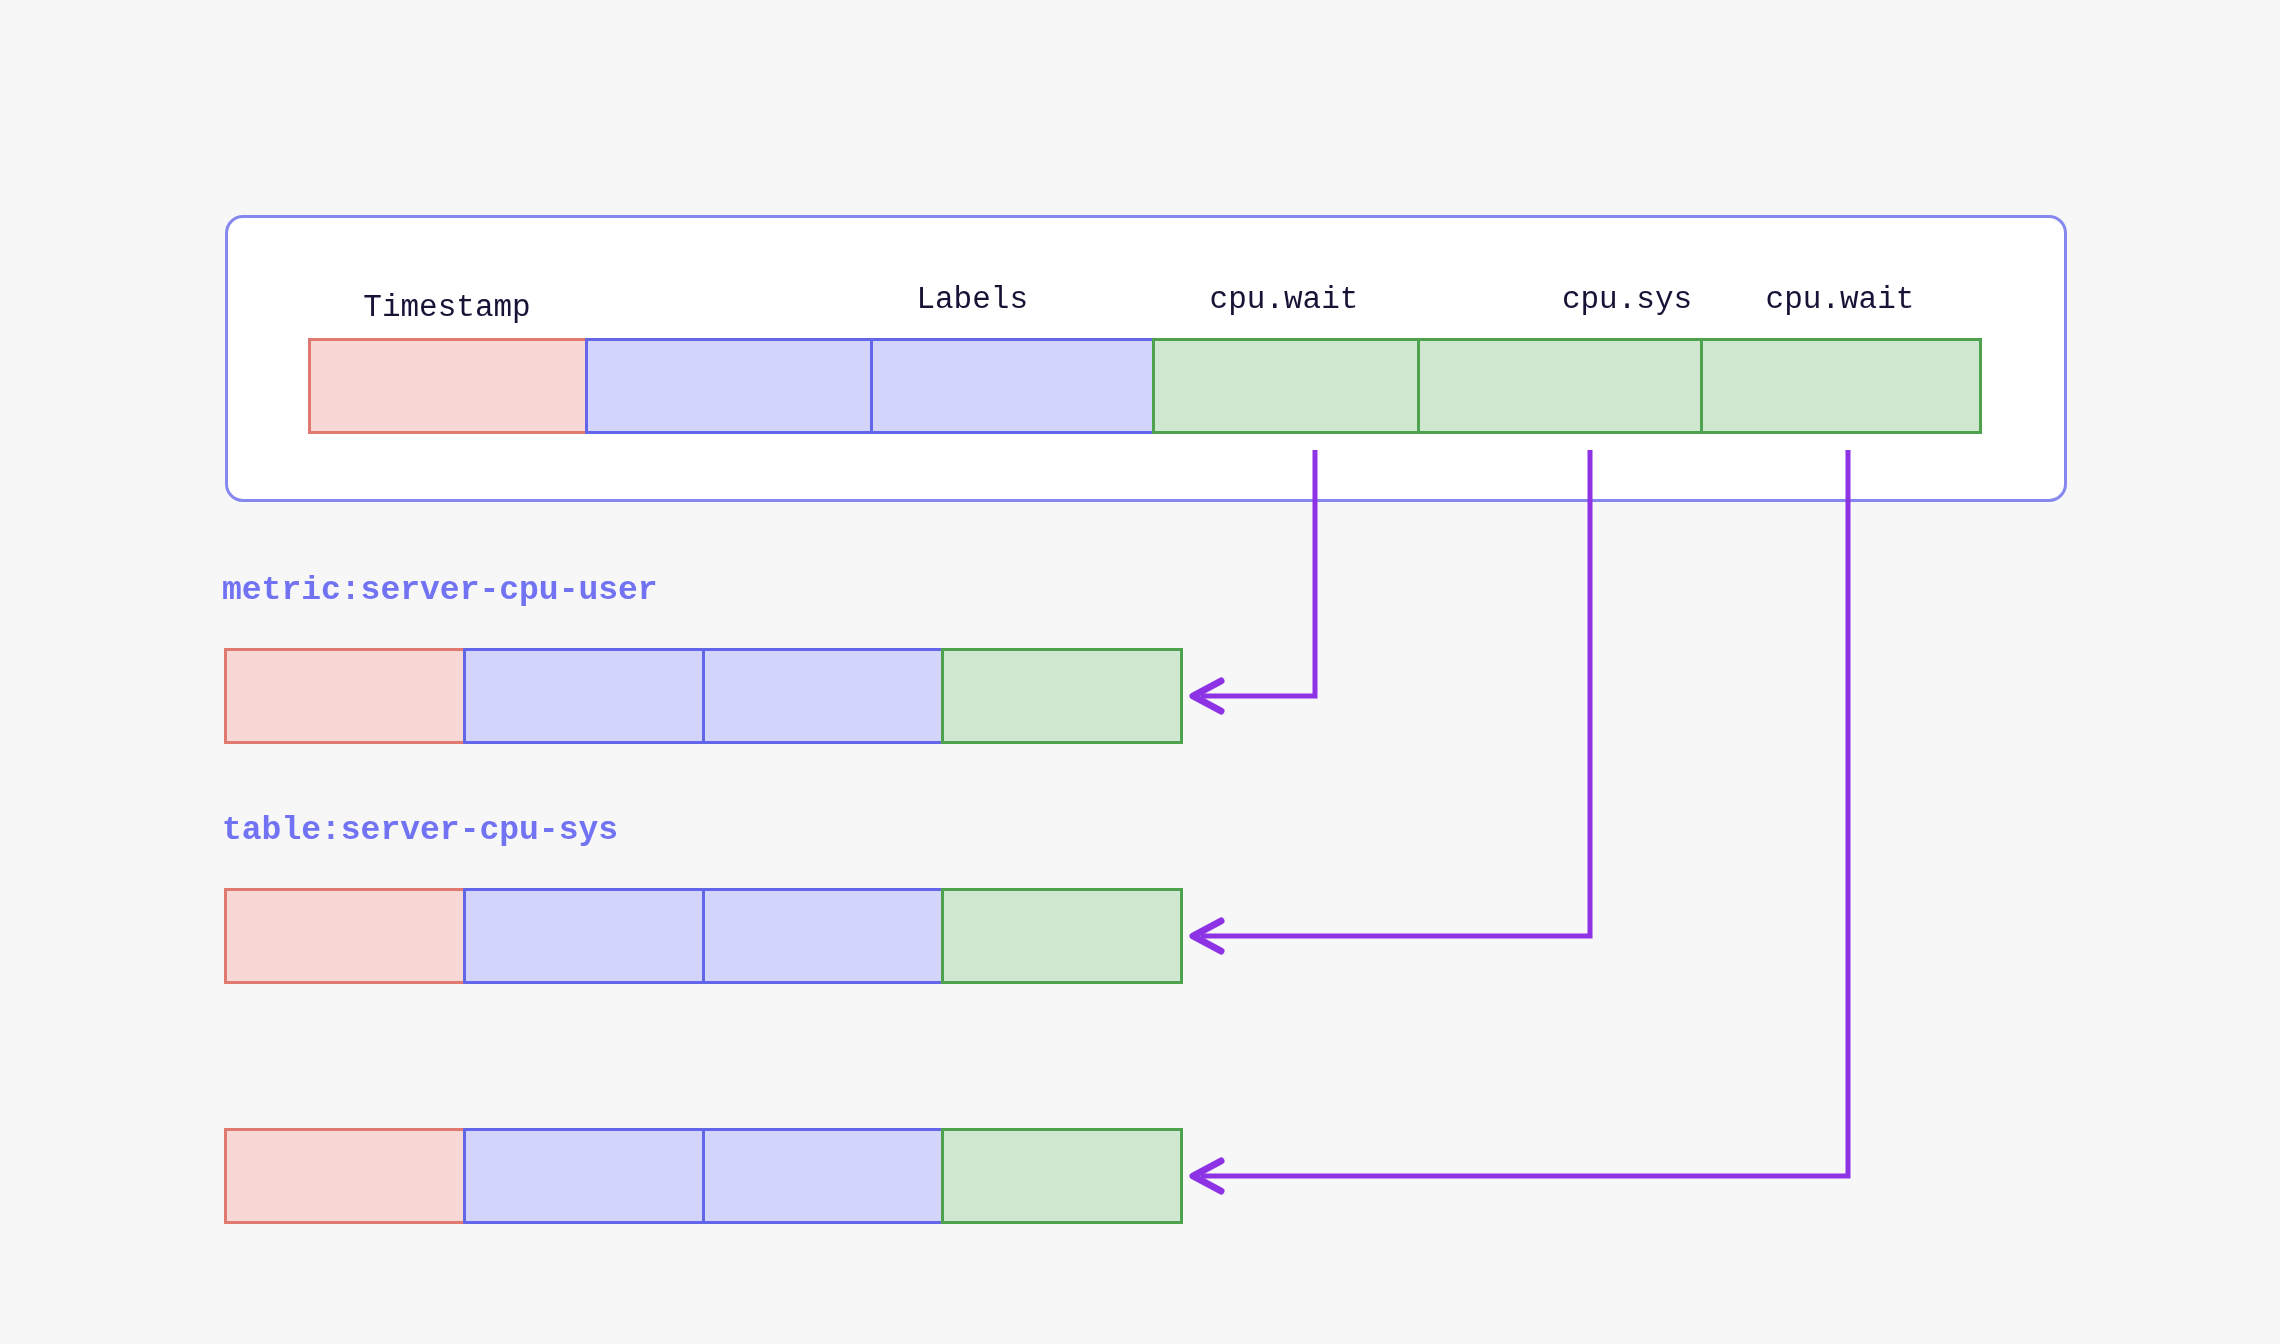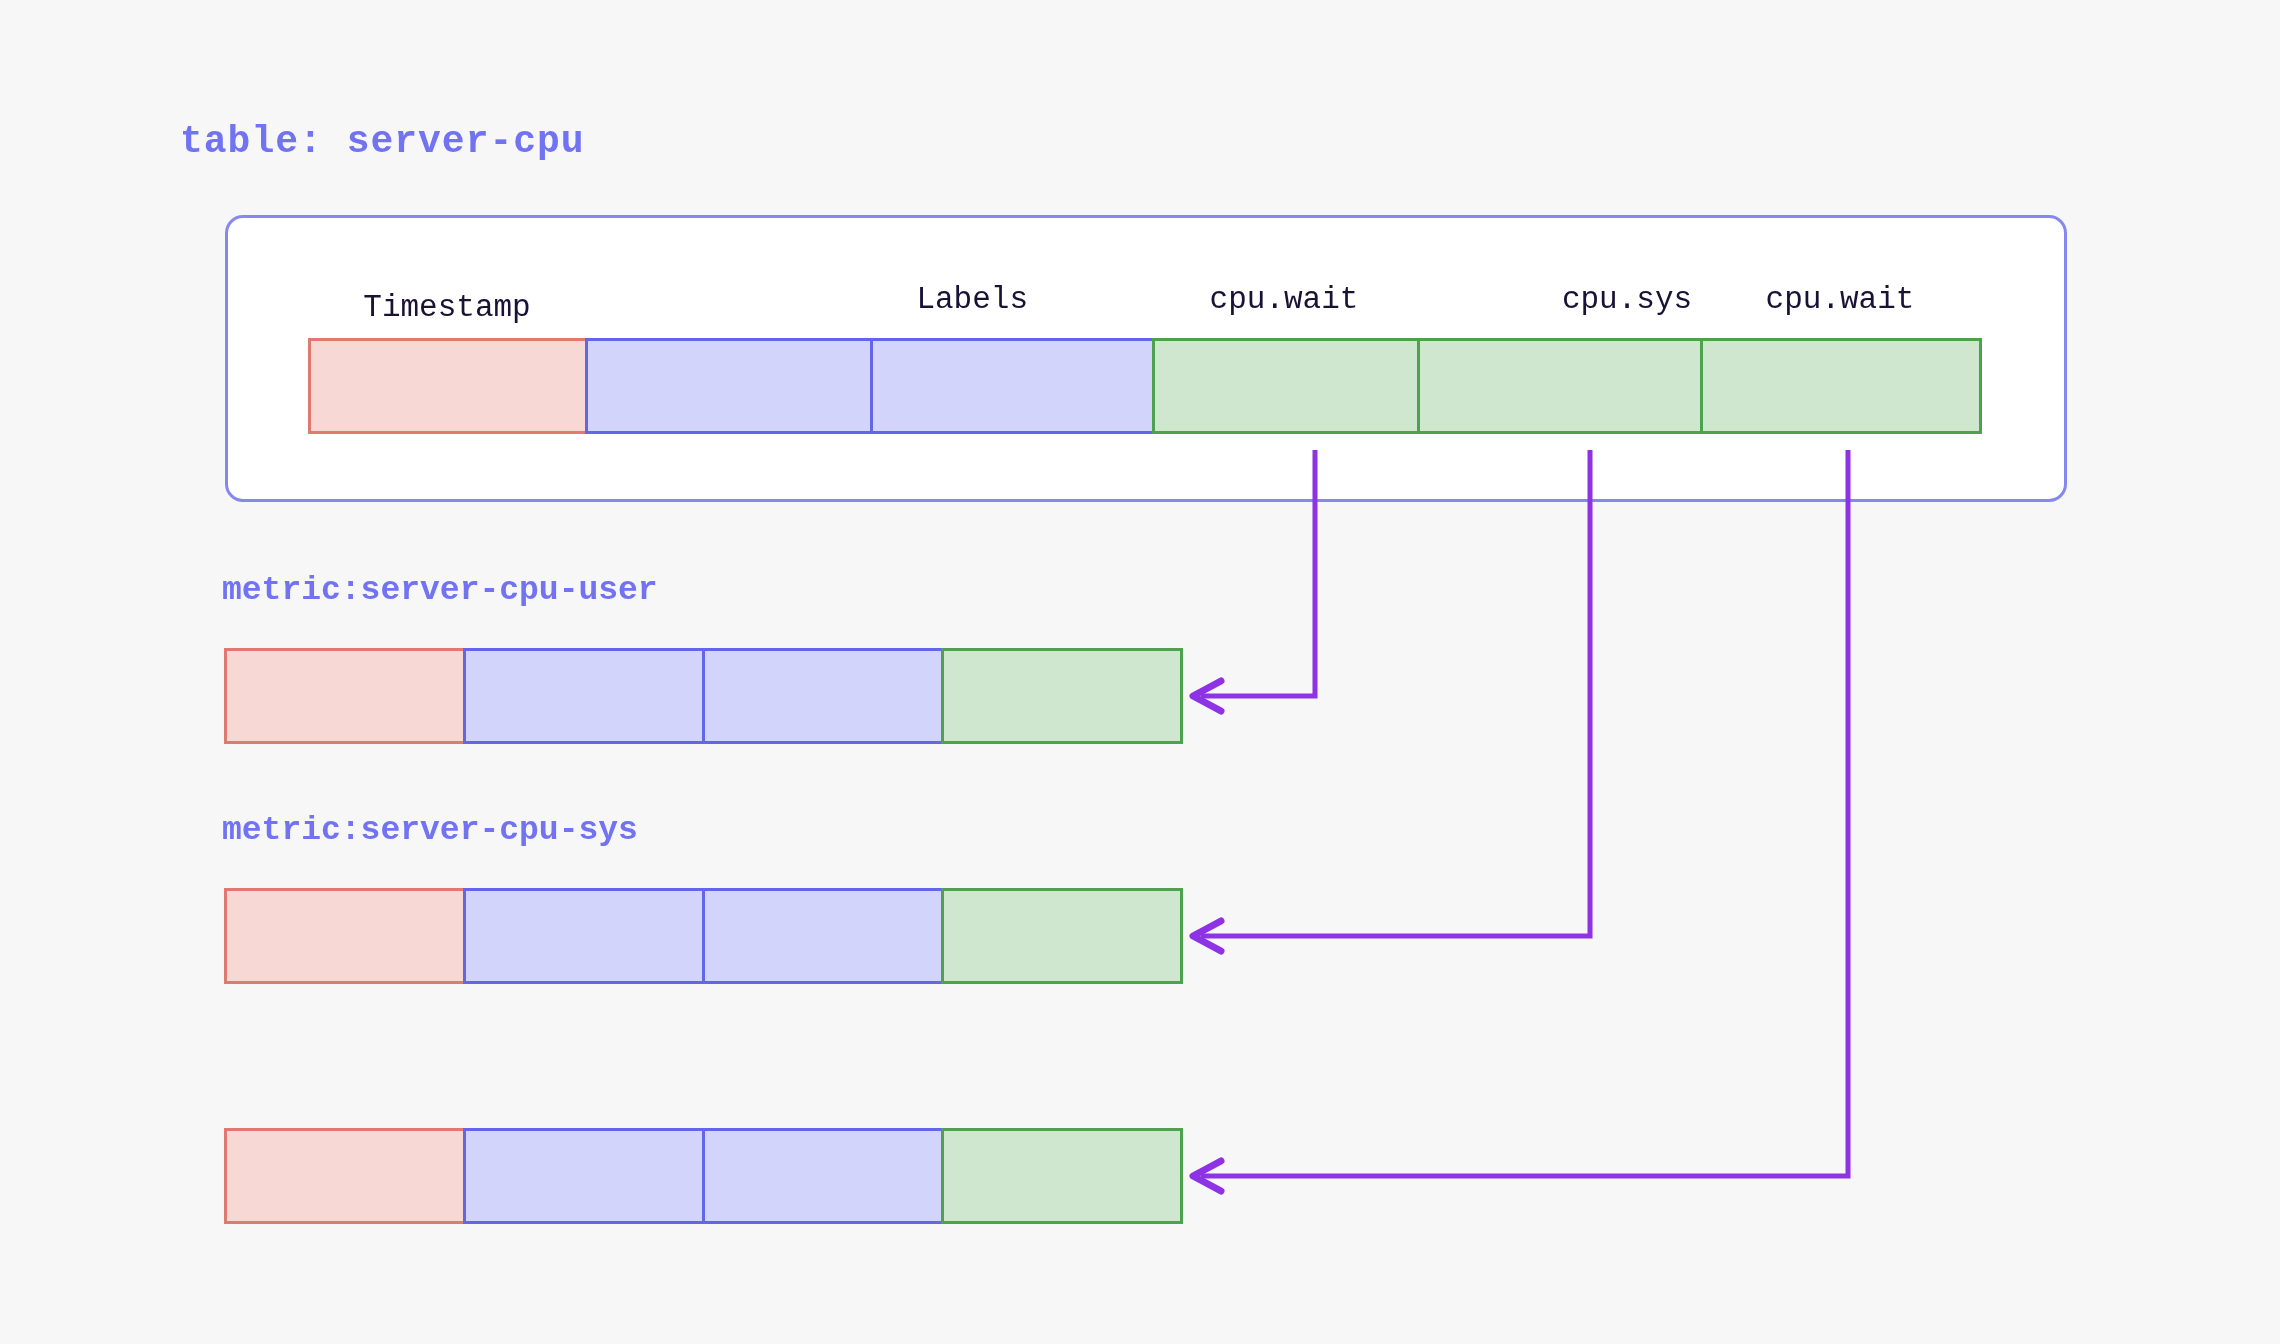--- a/index.html
+++ b/index.html
@@ -55,21 +55,20 @@
   }
 
   .arrow-layer{position:absolute;left:0;top:0;width:2280px;height:1344px;pointer-events:none;}
   .arrow{stroke:var(--arrow);fill:none;}
 </style>
 </head>
 <body>
 
 <div class="canvas">
 
-  <div class="diagram-title">table: server-cpu</div>
 
   <div class="table-box"></div>
 
   <div class="col-header" style="left:287px;margin-top:8px;">Timestamp</div>
   <div class="col-header" style="left:708px;text-align:right;">Labels</div>
   <div class="col-header" style="left:1124px;">cpu.wait</div>
   <div class="col-header" style="left:1467px;">cpu.sys</div>
   <div class="col-header" style="left:1680px;">cpu.wait</div>
 
   <div class="cell red" style="left:308px; top:338px;width:280px;"></div>
@@ -78,21 +77,21 @@
   <div class="cell green" style="left:1152px;top:338px;width:268px;"></div>
   <div class="cell green" style="left:1417px;top:338px;width:286px;"></div>
   <div class="cell green" style="left:1700px;top:338px;width:282px;"></div>
 
   <div class="metric-label" style="top:572px;">metric:server-cpu-user</div>
   <div class="cell red" style="left:224px;top:648px;width:242px;"></div>
   <div class="cell blue" style="left:463px;top:648px;width:242px;"></div>
   <div class="cell blue" style="left:702px;top:648px;width:242px;"></div>
   <div class="cell green" style="left:941px;top:648px;width:242px;"></div>
 
-  <div class="metric-label" style="top:812px;">metric:server-cpu-sys</div>
+  <div class="metric-label" style="top:812px;">table:server-cpu-sys</div>
   <div class="cell red" style="left:224px;top:888px;width:242px;"></div>
   <div class="cell blue" style="left:463px;top:888px;width:242px;"></div>
   <div class="cell blue" style="left:702px;top:888px;width:242px;"></div>
   <div class="cell green" style="left:941px;top:888px;width:242px;"></div>
 
   <div class="cell red" style="left:224px;top:1128px;width:242px;"></div>
   <div class="cell blue" style="left:463px;top:1128px;width:242px;"></div>
   <div class="cell blue" style="left:702px;top:1128px;width:242px;"></div>
   <div class="cell green" style="left:941px;top:1128px;width:242px;"></div>
 

